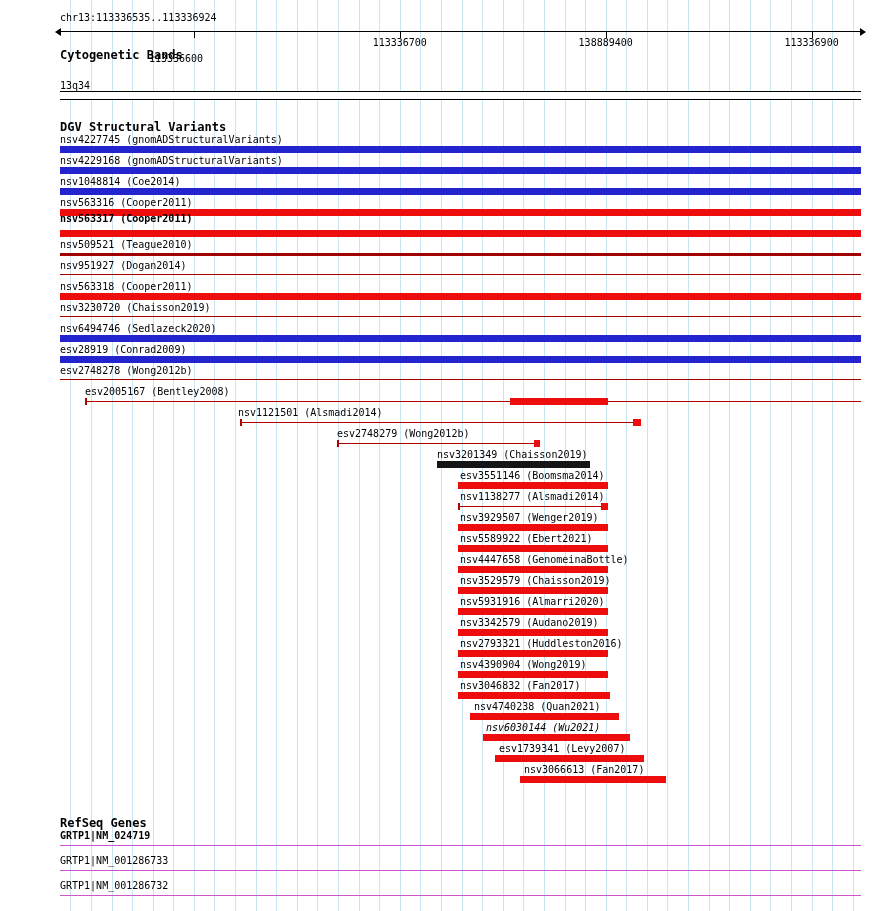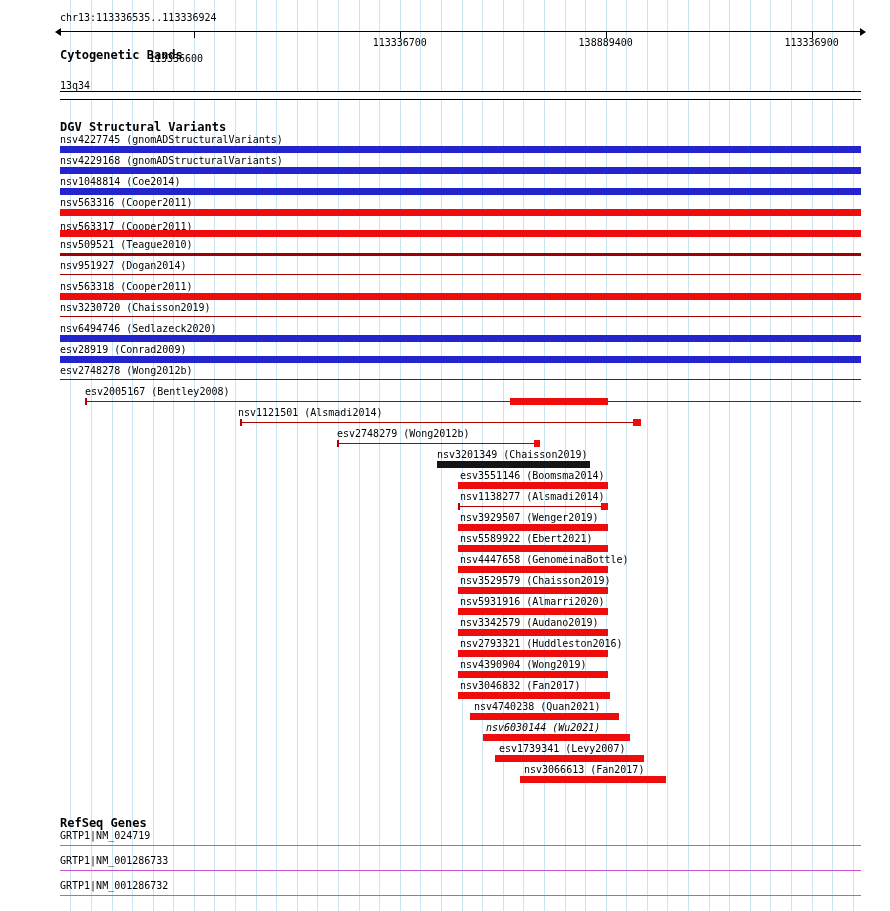--- a/index.html
+++ b/index.html
@@ -147,21 +147,21 @@
   <div class="section-header" style="top:121px">DGV Structural Variants</div>
   <div id="track-layer">
       <div class="small-label" style="left: 60px; top: 134px;">nsv4227745 (gnomADStructuralVariants)</div>
       <div class="bar" style="left: 60px; top: 146px; width: 801px; background: rgb(36, 36, 207);"></div>
       <div class="small-label" style="left: 60px; top: 155px;">nsv4229168 (gnomADStructuralVariants)</div>
       <div class="bar" style="left: 60px; top: 167px; width: 801px; background: rgb(36, 36, 207);"></div>
       <div class="small-label" style="left: 60px; top: 176px;">nsv1048814 (Coe2014)</div>
       <div class="bar" style="left: 60px; top: 188px; width: 801px; background: rgb(36, 36, 207);"></div>
       <div class="small-label" style="left: 60px; top: 197px;">nsv563316 (Cooper2011)</div>
       <div class="bar" style="left: 60px; top: 209px; width: 801px; background: rgb(238, 13, 13);"></div>
-      <div class="small-label" style="left: 60px; top: 221px;">nsv563317 (Cooper2011)</div>
+      <div class="small-label" style="left: 60px; top: 213px; font-weight: bold;">nsv563317 (Cooper2011)</div>
       <div class="bar" style="left: 60px; top: 230px; width: 801px; background: rgb(238, 13, 13);"></div>
       <div class="small-label" style="left: 60px; top: 239px;">nsv509521 (Teague2010)</div>
       <div class="hline" style="left: 60px; top: 253px; width: 801px; height: 3px; background: rgb(160, 0, 0);"></div>
       <div class="small-label" style="left: 60px; top: 260px;">nsv951927 (Dogan2014)</div>
       <div class="hline" style="left: 60px; top: 274px; width: 801px; height: 1px; background: rgb(160, 0, 0);"></div>
       <div class="small-label" style="left: 60px; top: 281px;">nsv563318 (Cooper2011)</div>
       <div class="bar" style="left: 60px; top: 293px; width: 801px; background: rgb(238, 13, 13);"></div>
       <div class="small-label" style="left: 60px; top: 302px;">nsv3230720 (Chaisson2019)</div>
       <div class="hline" style="left: 60px; top: 316px; width: 801px; height: 1px; background: rgb(160, 0, 0);"></div>
       <div class="small-label" style="left: 60px; top: 323px;">nsv6494746 (Sedlazeck2020)</div>
@@ -216,20 +216,20 @@
       <div class="small-label" style="left: 486px; top: 722px; font-style: italic;">nsv6030144 (Wu2021)</div>
       <div class="bar" style="left: 483px; top: 734px; width: 147px; background: rgb(238, 13, 13);"></div>
       <div class="small-label" style="left: 499px; top: 743px;">esv1739341 (Levy2007)</div>
       <div class="bar" style="left: 495px; top: 755px; width: 149px; background: rgb(238, 13, 13);"></div>
       <div class="small-label" style="left: 524px; top: 764px;">nsv3066613 (Fan2017)</div>
       <div class="bar" style="left: 520px; top: 776px; width: 146px; background: rgb(238, 13, 13);"></div>
     </div>
 
   <div class="section-header" style="top:817px">RefSeq Genes</div>
   <div id="gene-layer">
-      <div class="small-label" style="left: 60px; top: 830px;">GRTP1|NM_024719</div>
+      <div class="small-label" style="left: 60px; top: 830px; font-weight: bold;">GRTP1|NM_024719</div>
       <div class="hline" style="left: 60px; top: 845px; width: 801px; height: 1px; background: rgb(204, 85, 204);"></div>
       <div class="small-label" style="left: 60px; top: 855px;">GRTP1|NM_001286733</div>
       <div class="hline" style="left: 60px; top: 870px; width: 801px; height: 1px; background: rgb(204, 85, 204);"></div>
       <div class="small-label" style="left: 60px; top: 880px; text-align: center;">GRTP1|NM_001286732</div>
       <div class="hline" style="left: 60px; top: 895px; width: 801px; height: 1px; background: rgb(204, 85, 204);"></div>
     </div>
 </div>
 
 </body></html>

